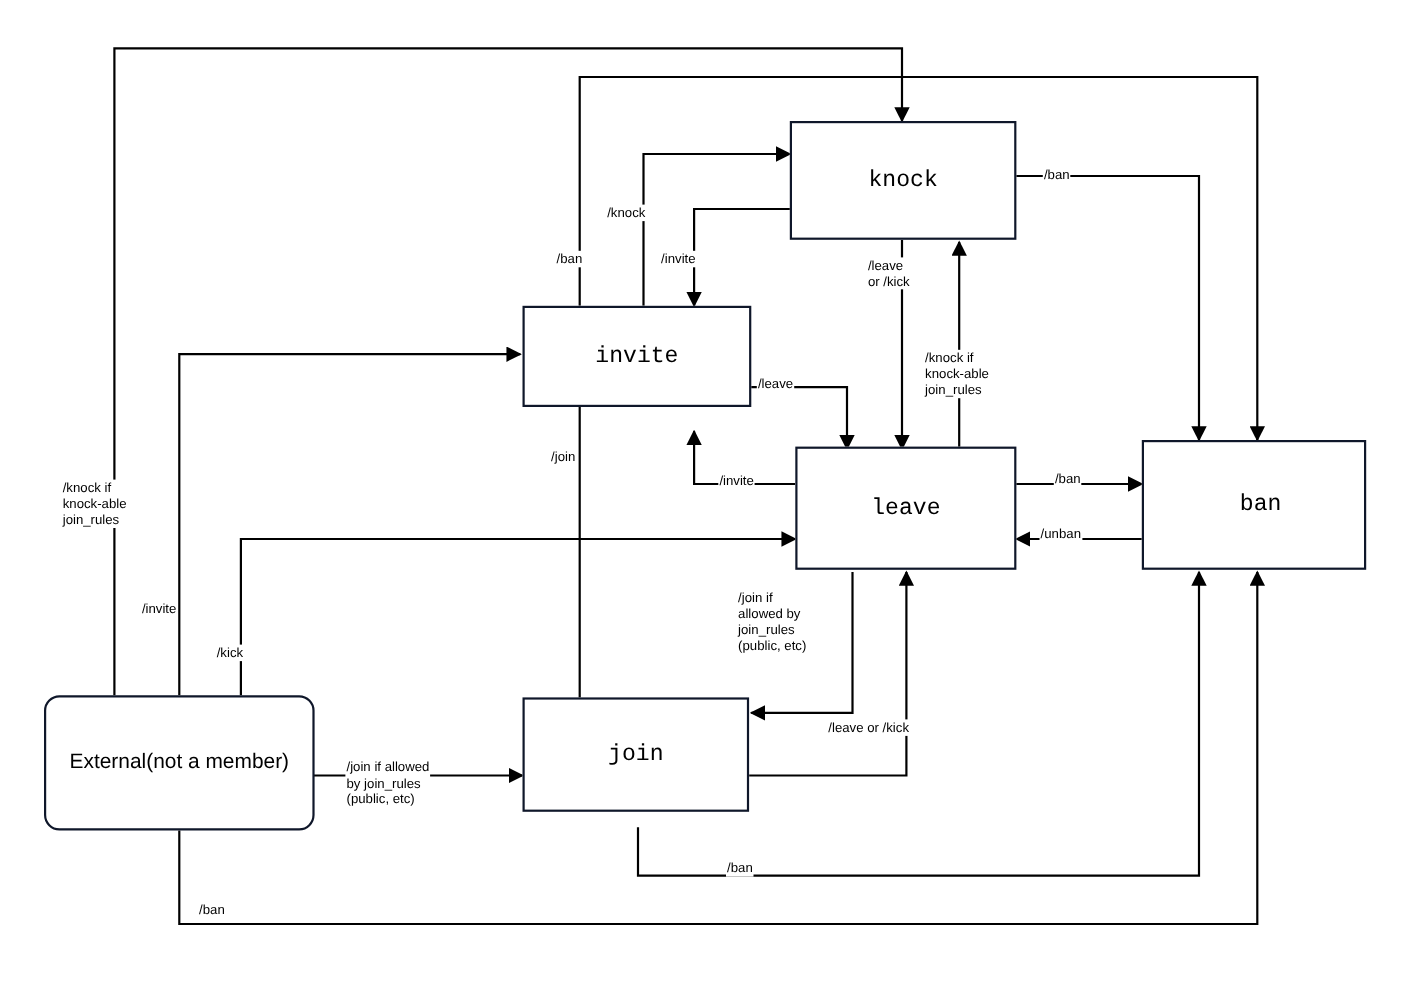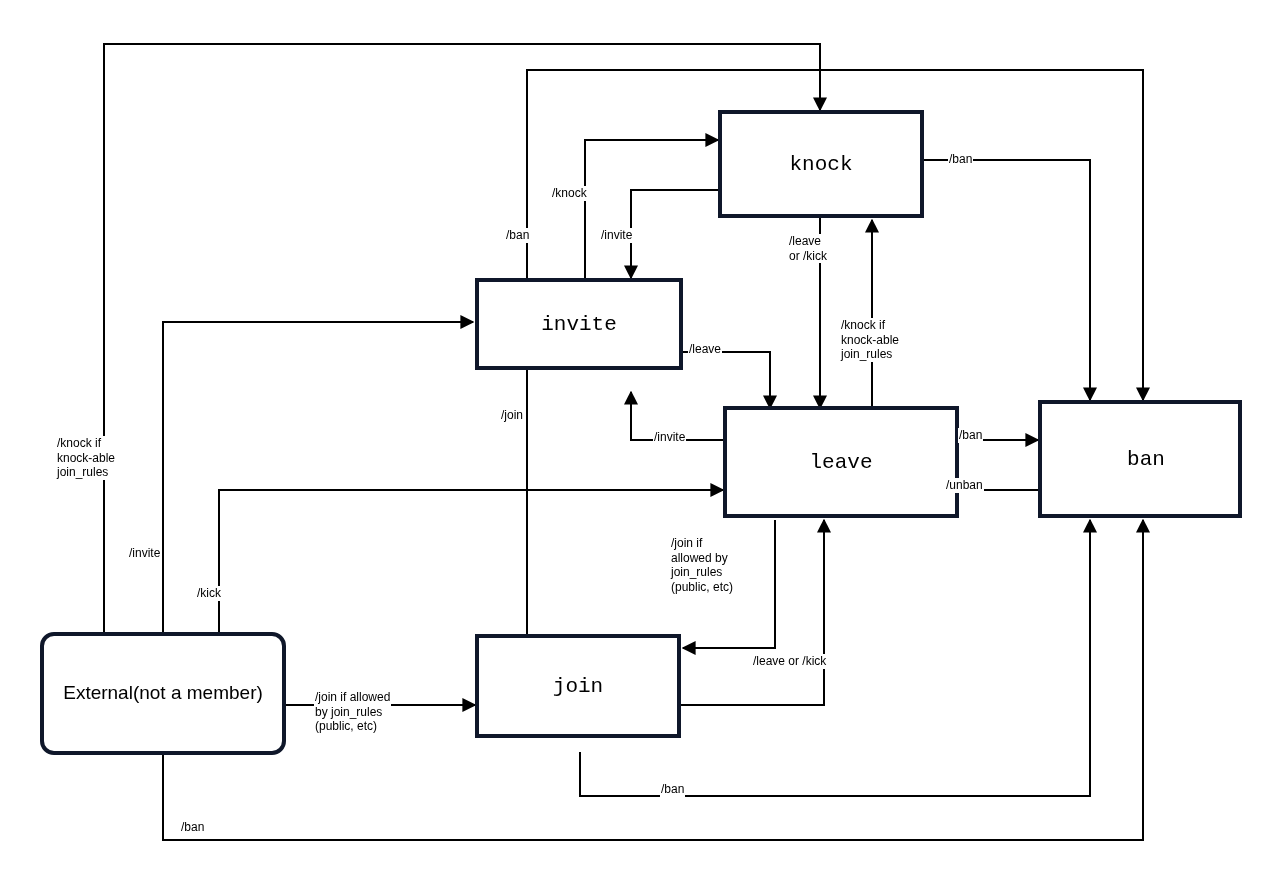--- a/index.html
+++ b/index.html
@@ -18,21 +18,21 @@
   svg.edges {
     position: absolute;
     left: 0;
     top: 0;
     width: 1282px;
     height: 892px;
   }
   .node {
     position: absolute;
     box-sizing: border-box;
-    border: 4px solid #0f172a;
+    border: 2px solid #0f172a;
     background: #ffffff;
     display: flex;
     align-items: center;
     justify-content: center;
     text-align: center;
     font-family: "Liberation Mono", monospace;
     font-size: 21px;
     color: #000000;
     z-index: 3;
   }
@@ -110,21 +110,21 @@
 
   <div class="node external" style="left:40px; top:632px; width:246px; height:123px;">
     <span>External</span>
     <span>(not a member)</span>
   </div>
 
   <div class="node" style="left:475px; top:278px; width:208px; height:92px;">invite</div>
 
   <div class="node" style="left:718px; top:110px; width:206px; height:108px;">knock</div>
 
-  <div class="node" style="left:723px; top:406px; width:236px; height:112px;">leave</div>
+  <div class="node" style="left:723px; top:406px; width:201px; height:112px;">leave</div>
 
   <div class="node" style="left:1038px; top:400px; width:204px; height:118px;padding-left:12px;">ban</div>
 
   <div class="node" style="left:475px; top:634px; width:206px; height:104px;">join</div>
 
   <div class="edge-label" style="left:56px; top:436px; text-align:left;">/knock if
 knock-able
 join_rules</div>
 
   <div class="edge-label" style="left:128px; top:546px;">/invite</div>

